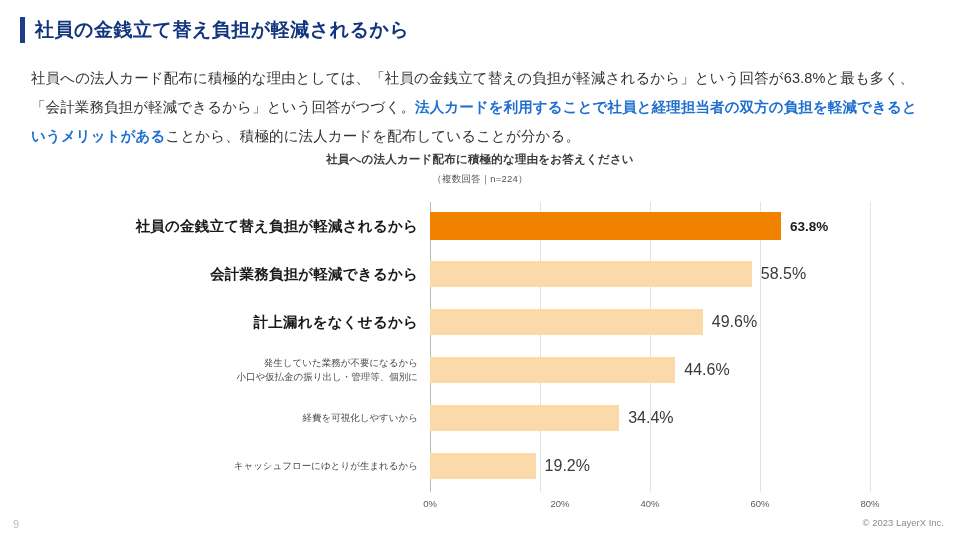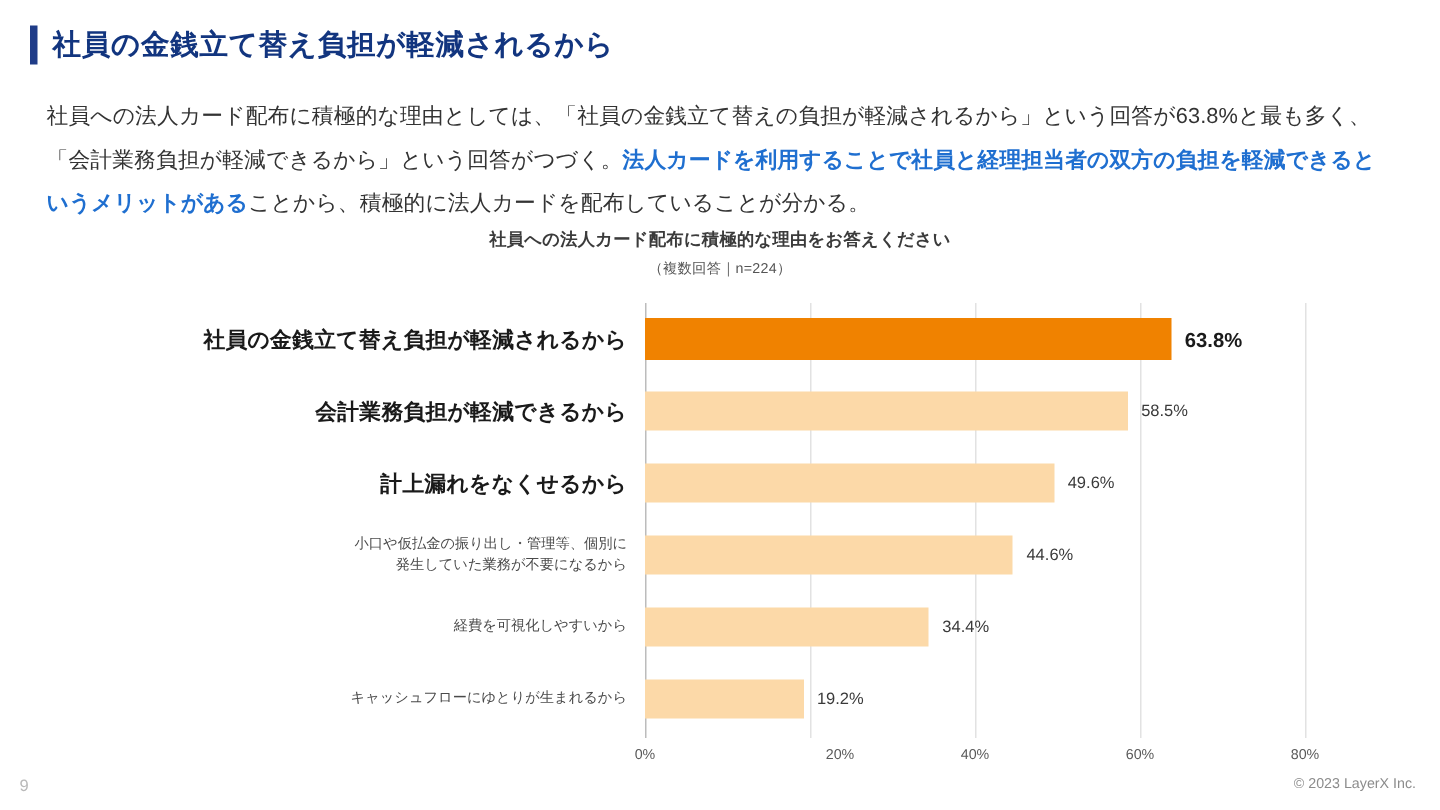--- a/index.html
+++ b/index.html
@@ -122,21 +122,21 @@
   .bar {
     height: 26px;
     background: #fcd9a8;
     flex: none;
   }
   .bar.accent {
     background: #f08200;
     height: 28px;
   }
   .bar-value {
-    font-size: 11px;
+    font-size: 16px;
     color: #3a3a3a;
     margin-left: 9px;
     white-space: nowrap;
   }
   .bar-value.accent {
     font-size: 13.5px;
     font-weight: bold;
     color: #1a1a1a;
   }
 
@@ -240,22 +240,22 @@
           <div class="row-label big">
             <div>計上漏れをなくせるから</div>
           </div>
           <div class="bar-wrap">
             <div class="bar" style="width: 272.8px;"></div>
             <div class="bar-value">49.6%</div>
           </div>
         </div>
         <div class="row">
           <div class="row-label small">
+            <div>発生していた業務が不要になるから</div>
             <div>小口や仮払金の振り出し・管理等、個別に</div>
-            <div>発生していた業務が不要になるから</div>
           </div>
           <div class="bar-wrap">
             <div class="bar" style="width: 245.3px;"></div>
             <div class="bar-value">44.6%</div>
           </div>
         </div>
         <div class="row">
           <div class="row-label small">
             <div>経費を可視化しやすいから</div>
           </div>

